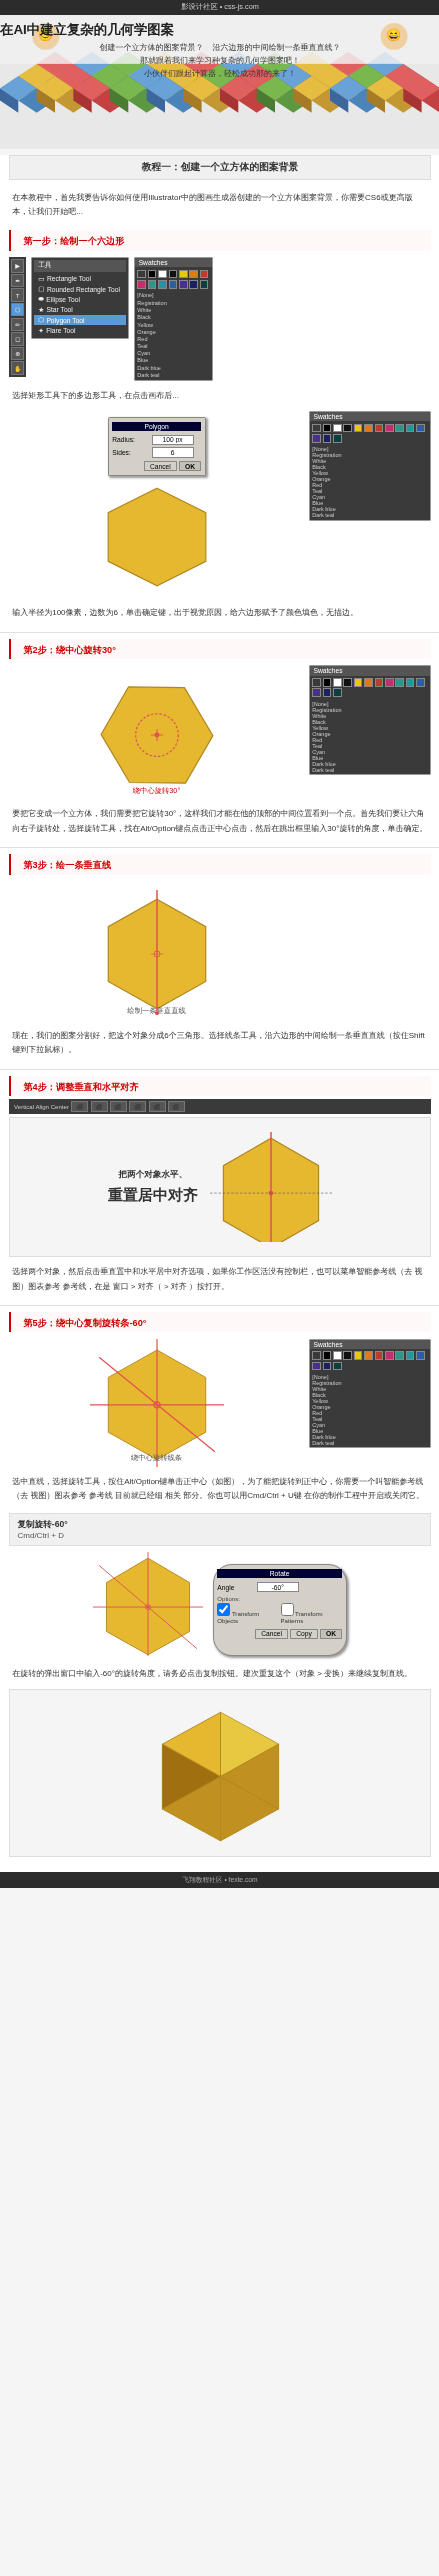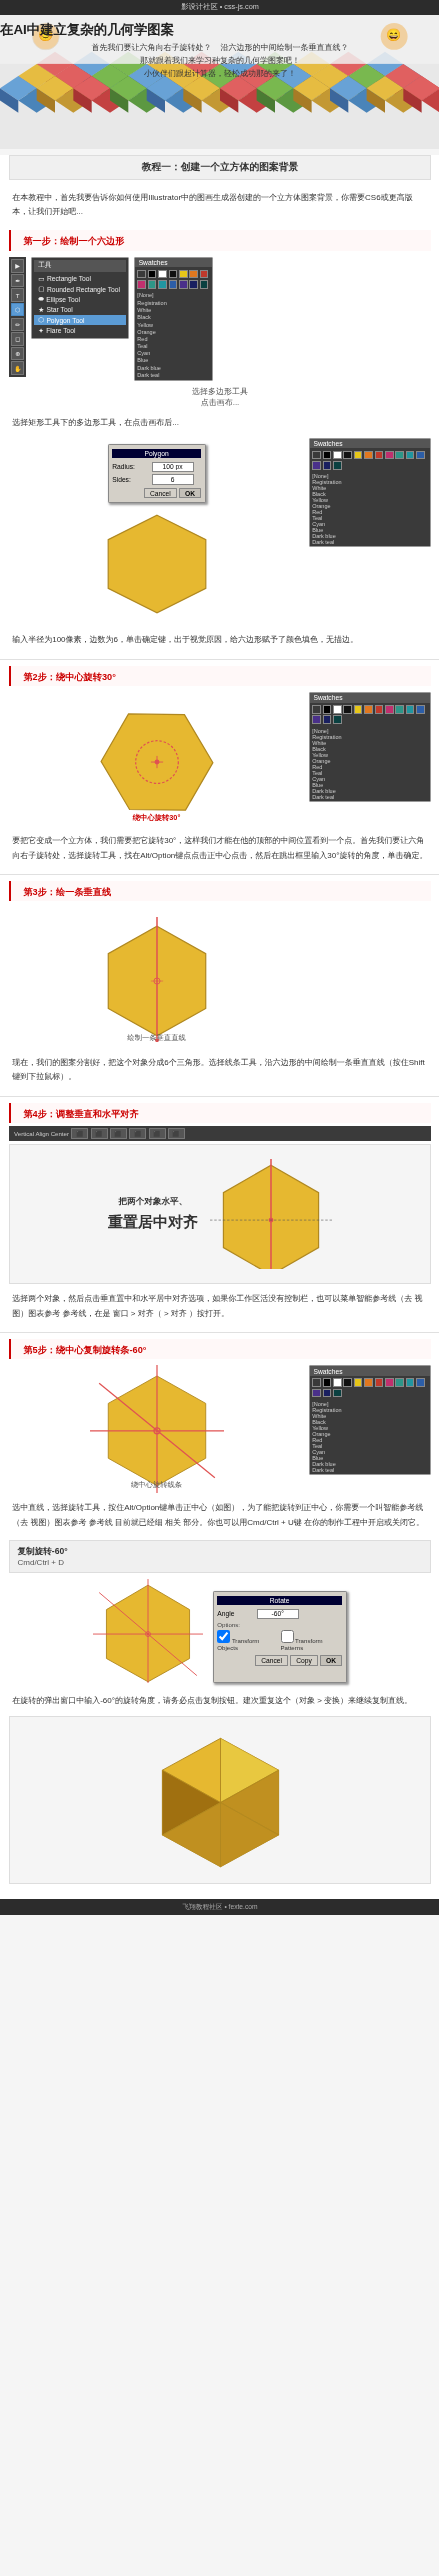--- a/index.html
+++ b/index.html
@@ -460,21 +460,21 @@
     <circle cx="75" cy="35" r="22" stroke="#ddd" stroke-width="1" fill="none"></circle>
     <text x="75" y="40" text-anchor="middle" font-size="20">😊</text>
 
     <circle cx="645" cy="35" r="22" fill="#f0d0a0"></circle>
     <text x="645" y="40" text-anchor="middle" font-size="20">😄</text>
   </svg>
 
   <div class="hero-title">在AI中建立复杂的几何学图案</div>
   <div class="hero-subtitle">
     <div>
-      <span>首先我们要让六角向右子旋转处？</span>
+      <span>创建一个立方体的图案背景？</span>
       &nbsp;&nbsp;
       <span>沿六边形的中间绘制一条垂直直线？</span>
     </div>
     <div>
       <span>那就跟着我们来学习种复杂的几何学图案吧！</span>
     </div>
     <div>
       <span>小伙伴们跟起计算器，轻松成功那的来了！</span>
     </div>
   </div>
@@ -568,23 +568,20 @@
             <div style="font-size:5.5px; color:#ccc; padding:0.6px 0;">Red</div>
             <div style="font-size:5.5px; color:#ccc; padding:0.6px 0;">Teal</div>
             <div style="font-size:5.5px; color:#ccc; padding:0.6px 0;">Cyan</div>
             <div style="font-size:5.5px; color:#ccc; padding:0.6px 0;">Blue</div>
             <div style="font-size:5.5px; color:#ccc; padding:0.6px 0;">Dark blue</div>
             <div style="font-size:5.5px; color:#ccc; padding:0.6px 0;">Dark teal</div>
           </div>
         </div>
       </div>
 
-      <div style="margin-top:4.9px; text-align:center; font-size:8px; color:#555;">
-        选择多边形工具<br>点击画布...
-      </div>
     </div>
   </div>
 
   <div class="section-text">
     <span>选择矩形工具下的多边形工具，在点击画布后...</span>
   </div>
 
   <div class="step-layout">
     <div class="step-main">
 
@@ -667,21 +664,21 @@
           <polygon points="110,15 190,60 190,150 110,195 30,150 30,60" fill="#e6b830" stroke="#b08820" stroke-width="2" transform="rotate(30, 110, 105)"></polygon>
 
           <circle cx="110" cy="105" r="35" fill="none" stroke="#e05252" stroke-width="2" stroke-dasharray="4,3"></circle>
 
           <circle cx="110" cy="105" r="4" fill="#e05252"></circle>
 
           <line x1="100" y1="105" x2="120" y2="105" stroke="#e05252" stroke-width="1.5"></line>
           <line x1="110" y1="95" x2="110" y2="115" stroke="#e05252" stroke-width="1.5"></line>
         </svg>
 
-        <div style="position:absolute; bottom:3.1px; left:50%; transform:translateX(-50%); font-size:7.3px; font-weight:bold; color:#c00; white-space:nowrap;">
+        <div style="position:absolute; bottom:3.1px; left:50%; transform:translateX(-50%); font-size:7.3px; font-weight:normal; color:#c00; white-space:nowrap;">
           <span>绕中心旋转30°</span>
         </div>
       </div>
     </div>
 
     <div class="step-side">
       <div class="swatches-panel">
         <div class="swatches-title">Swatches</div>
         <div class="swatch-row">
           <div class="swatch" style="background:transparent;"></div>
@@ -867,21 +864,21 @@
 
     <svg width="110" height="104" viewBox="0 0 180 170">
       <polygon points="90,10 158,50 158,130 90,168 22,130 22,50" fill="#e6b830" stroke="#b08820" stroke-width="1.5"></polygon>
       <line x1="90" y1="0" x2="90" y2="175" stroke="#e05252" stroke-width="1.5"></line>
       <line x1="0" y1="90" x2="180" y2="90" stroke="#e05252" stroke-width="1.5"></line>
       <line x1="10" y1="22" x2="170" y2="158" stroke="#e05252" stroke-width="1.5"></line>
       <circle cx="90" cy="90" r="4" fill="none" stroke="#e05252" stroke-width="1.5"></circle>
       <circle cx="90" cy="90" r="2" fill="#e05252"></circle>
     </svg>
 
-    <div class="rotate-dialog" style="margin-left:9.2px; margin-top:12.2px;">
+    <div class="rotate-dialog" style="margin-left:9.2px; margin-top:12.2px;border-radius:19px;">
       <div class="dialog-title">Rotate</div>
       <div class="dialog-row">
         <span class="dialog-label">Angle</span>
         <input class="dialog-input" value="-60°" style="">
       </div>
       <div style="font-size:6.1px; margin:2.4px 0 1.2px; color:#444;">Options:</div>
       <div style="display:flex; gap:3.7px; font-size:6.1px;">
         <label>
           <input type="checkbox" checked="" style="">
           <span>Transform Objects</span>

